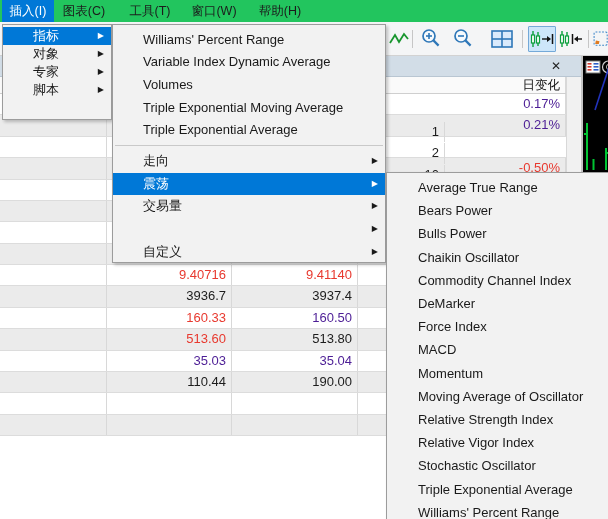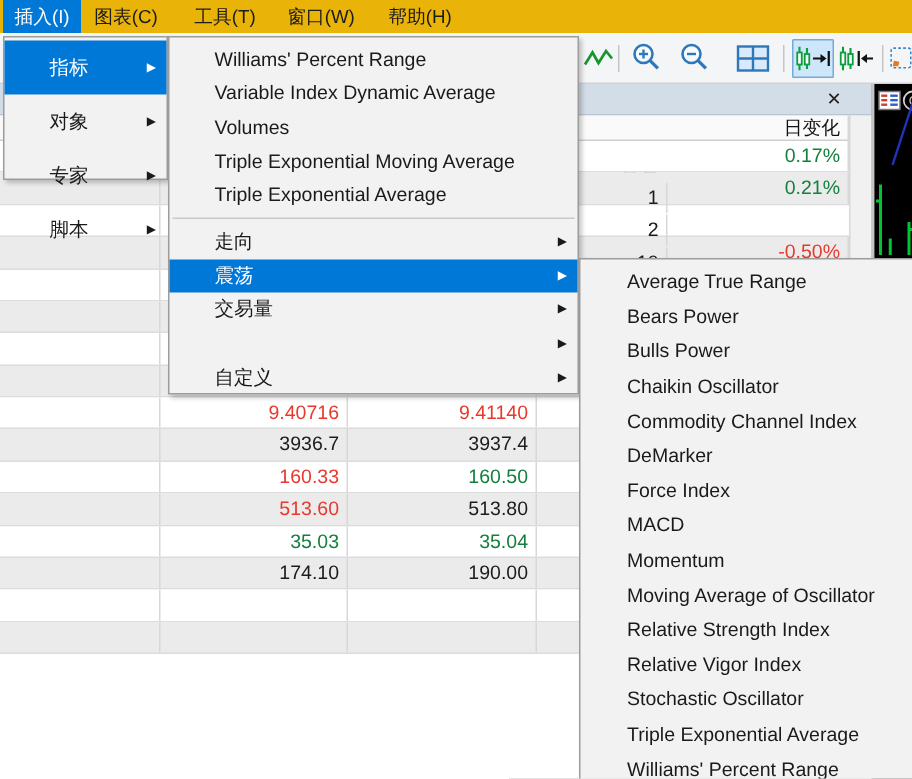--- a/index.html
+++ b/index.html
@@ -2,50 +2,50 @@
 <html><head>
 <meta charset="utf-8">
 <style>
   * { margin:0; padding:0; box-sizing:border-box; }
   body { background:#888; }
   .screen{
     position:relative; width:608px; height:519px; background:#fff; overflow:hidden;
     font-family:"Liberation Sans", sans-serif; color:#1c1c1c; cursor:default;
   }
   
-  .menubar{position:absolute;left:0;top:0;width:608px;height:22px;background:#eab308;}
+  .menubar{position:absolute;left:0;top:0;width:608px;height:22px;background:#22c55e;}
   .mb-item{position:absolute;top:0;height:22px;line-height:22px;text-align:center;font-size:12.5px;}
   .mb-item.sel{background:#0078d7;color:#fff;}
   
   .toolbar{position:absolute;left:0;top:22px;width:608px;height:34px;background:#f4f5f6;border-bottom:1px solid #d2d2d2;}
   .tb{position:absolute;display:flex;align-items:center;justify-content:center;}
   .tb-sep{position:absolute;width:1px;height:18px;background:#c6c6c6;top:8px;}
   .tb-btn-pressed{background:#cde6fa;border:1px solid #74a9d8;border-radius:1px;}
   
   .mw-title{position:absolute;left:0;top:56px;width:581px;height:21px;background:#d2dde7;border-bottom:1px solid #b9c6d2;}
   .mw-close{position:absolute;left:547px;top:57px;width:18px;height:18px;font-size:12px;line-height:18px;text-align:center;color:#222;}
   .mw-header{position:absolute;left:0;top:77px;width:566px;height:17px;background:#fafafa;border-bottom:1px solid #cfcfcf;display:flex;}
   .mw-header .mc{font-size:12.5px;line-height:16px;color:#111;}
   .mw-rows{position:absolute;left:0;top:94px;width:566px;}
   .mw-row{display:flex;width:566px;height:21.375px;border-bottom:1px solid #dcdcdc;background:#fff;}
   .mw-row.r-odd{background:#ebebeb;}
   .mc{height:100%;border-right:1px solid #d8d8d8;text-align:right;padding-right:5px;font-size:13px;line-height:20px;overflow:hidden;white-space:nowrap;}
   .c1{width:107px;} .c2{width:125px;} .c3{width:126px;} .c4{width:87px;margin-top:28px;} .c5{width:121px;}
-  .t-red{color:#e8392f;} .t-blue{color:#15803d;} .t-blk{color:#1c1c1c;}
+  .t-red{color:#e8392f;} .t-blue{color:#4c1d95;} .t-blk{color:#1c1c1c;}
   .mw-scroll{position:absolute;left:566px;top:77px;width:15px;height:359px;background:#f1f1f1;border-left:1px solid #d8d8d8;}
   
   .chart{position:absolute;left:581px;top:56px;width:27px;height:463px;background:#000;border-left:2px solid #c4c4c4;overflow:hidden;}
   
   .menu{position:absolute;background:#f2f2f2;border:1px solid #9c9c9c;box-shadow:2px 2px 3px rgba(0,0,0,.22);z-index:10;}
   .mi{position:relative;display:flex;align-items:center;padding-left:30px;font-size:13px;color:#1a1a1a;}
   .mi .arrow{position:absolute;right:7px;font-size:8px;line-height:1;}
   .mi.sel{background:#0078d7;color:#fff;}
   .menu-sep{border-top:1px solid #c9c9c9;margin:4px 2px;}
   .menu1{left:2px;top:24px;width:110px;height:96px;padding-top:2px;}
-  .menu1 .mi{height:36px;}
+  .menu1 .mi{height:18px;}
   .menu2{left:112px;top:24px;width:274px;height:239px;padding-top:3px;}
   .menu2 .mi{height:22.6px;}
   .menu3{left:386px;top:172px;width:230px;height:360px;padding-top:3px;}
   .menu3 .mi{height:23.2px;padding-left:31px;}
 </style>
 </head>
 <body>
 
 <div class="screen">
 
@@ -238,21 +238,21 @@
     </div>
     <div class="mw-row">
       <div class="mc c1"></div>
       <div class="mc c2 t-blue">35.03</div>
       <div class="mc c3 t-blue">35.04</div>
       <div class="mc c4"></div>
         <div class="mc c5"></div>
     </div>
     <div class="mw-row r-odd">
       <div class="mc c1"></div>
-      <div class="mc c2 t-blk">174.10</div>
+      <div class="mc c2 t-blk">110.44</div>
       <div class="mc c3 t-blk">190.00</div>
       <div class="mc c4"></div>
         <div class="mc c5"></div>
     </div>
     <div class="mw-row">
         <div class="mc c1"></div>
         <div class="mc c2"></div>
         <div class="mc c3"></div>
         <div class="mc c4"></div>
         <div class="mc c5"></div>

